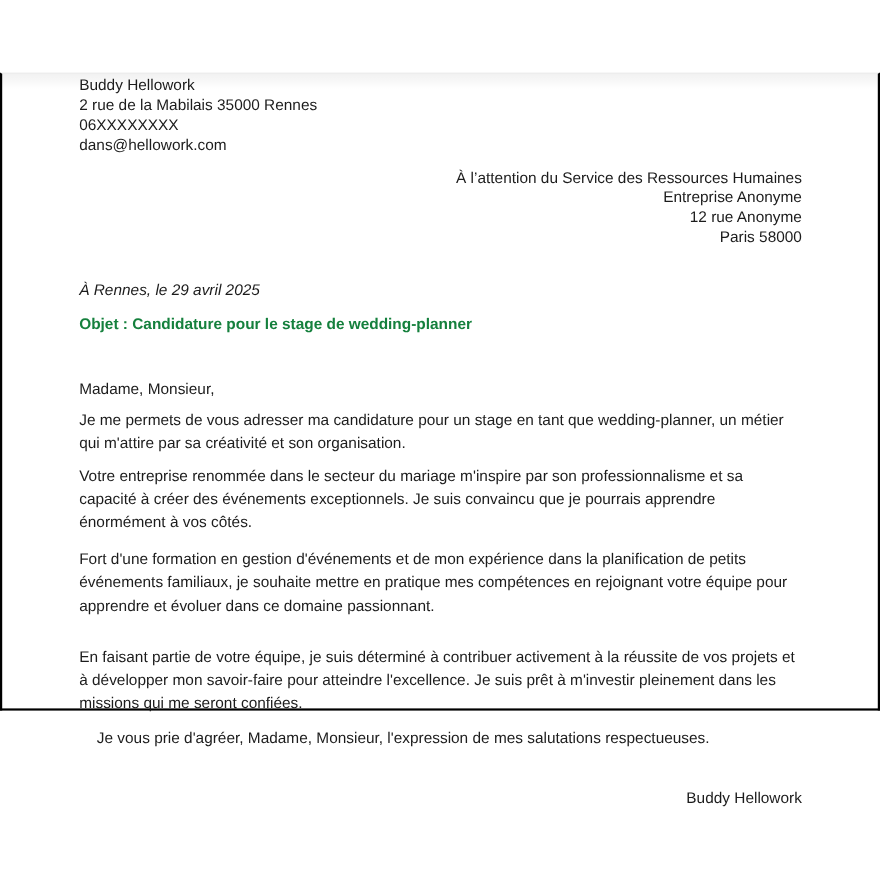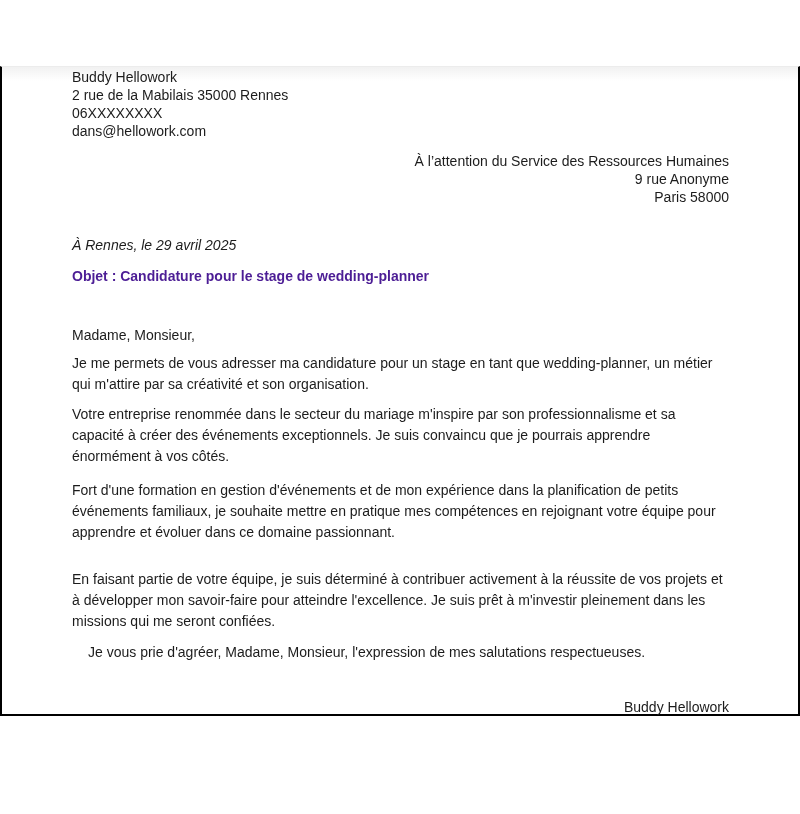--- a/index.html
+++ b/index.html
@@ -13,21 +13,21 @@
   .viewport {
     position: absolute;
     inset: 0;
     background: #ffffff;
   }
   .page {
     position: absolute;
     left: 0;
     right: 0;
     top: 66px;
-    height: 650px;
+    height: 580px;
     background: #ffffff;
     border-left: 2px solid #000000;
     border-right: 2px solid #000000;
     border-bottom: 2px solid #000000;
     border-top: 1px solid #ececec;
   }
   .page-top-shadow {
     position: absolute;
     top: 0; left: 0; right: 0;
     height: 14px;
@@ -37,21 +37,21 @@
   .content {
     position: relative;
     padding: 1px 69px 0 70px;
     font-size: 14px;
     line-height: 21px;
   }
   .addr-block { line-height: 18px; }
   .sender-block { text-align: left; }
   .recipient-block { margin-top: 12px; text-align: right; }
   .date-line { margin-top: 29px; font-style: italic; }
-  .subject { margin-top: 10px; font-weight: 700; color: #4c1d95; }
+  .subject { margin-top: 10px; font-weight: 700; color: #15803d; }
   .salutation { margin-top: 38px; }
   .body-p.p1 { margin-top: 7px; }
   .body-p.p2 { margin-top: 13px; }
   .body-p.p3 { margin-top: 9px; }
   .body-p.p4 { margin-top: 26px; }
   .body-p.p5 { margin-top: 9px; }
   .body-p.p6 { margin-top: 10px; margin-left: 16px; }
   .signature { margin-top: 34px; text-align: right; }
 </style>
 </head>
@@ -64,21 +64,22 @@
 
       <div class="addr-block sender-block">
         <div>Buddy Hellowork</div>
         <div>2 rue de la Mabilais 35000 Rennes</div>
         <div>06XXXXXXXX</div>
         <div>dans@hellowork.com</div>
       </div>
 
       <div class="addr-block recipient-block">
         <div>À l’attention du Service des Ressources Humaines</div>
-        <div>9 rue Anonyme</div>
+        <div>Entreprise Anonyme</div>
+        <div>12 rue Anonyme</div>
         <div>Paris 58000</div>
       </div>
 
       <p class="date-line">À Rennes, le 29 avril 2025</p>
 
       <p class="subject">Objet : Candidature pour le stage de wedding-planner</p>
 
       <p class="salutation">Madame, Monsieur,</p>
 
       <p class="body-p p1">Je me permets de vous adresser ma candidature pour un stage en tant que wedding-planner, un métier qui m'attire par sa créativité et son organisation.</p>

